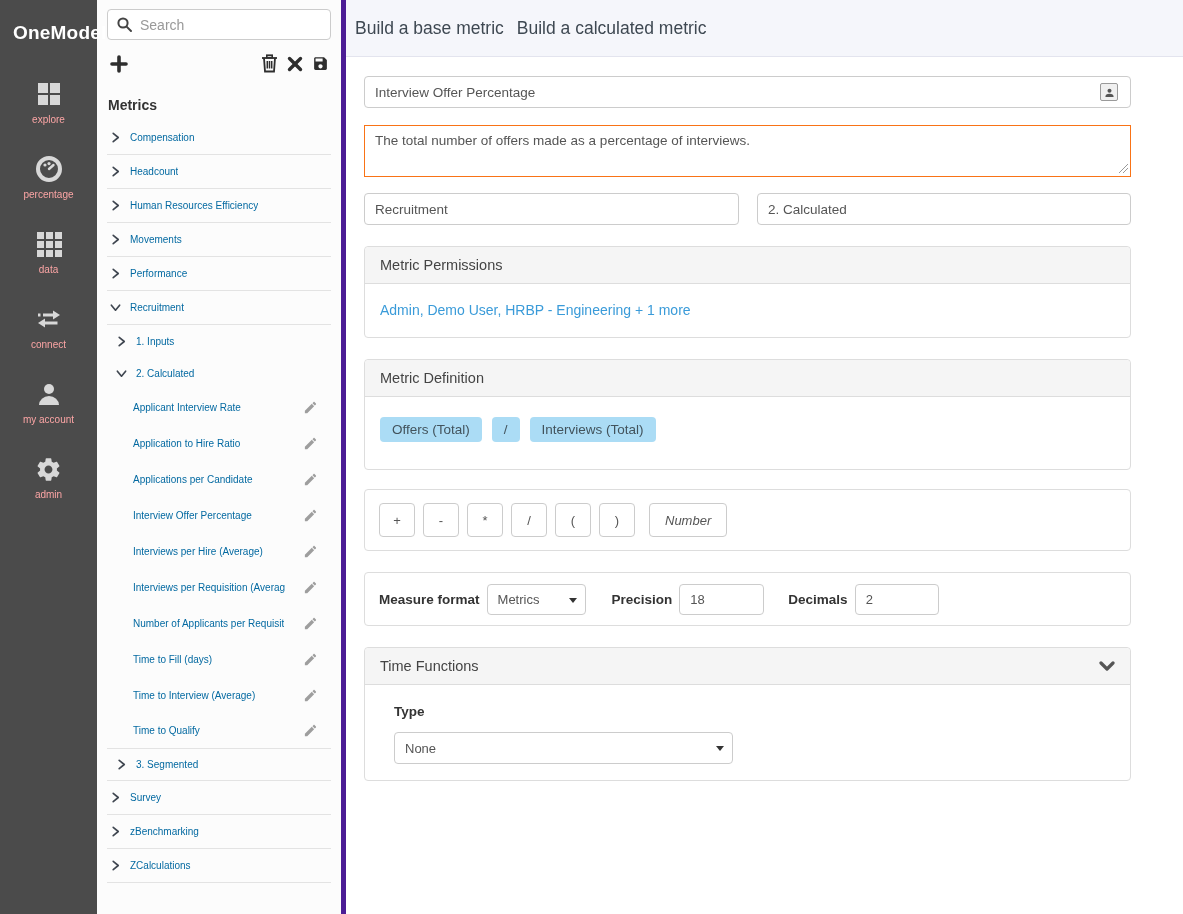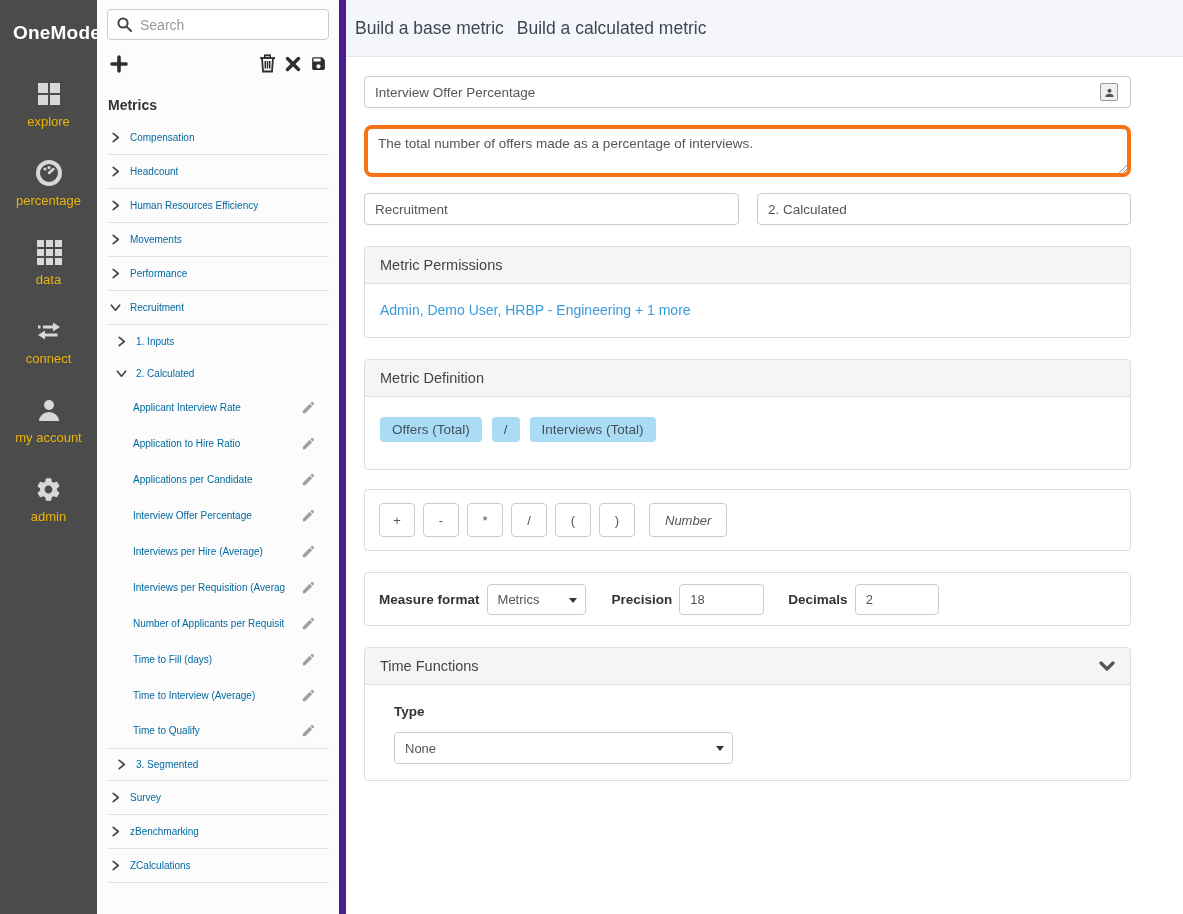--- a/index.html
+++ b/index.html
@@ -5,24 +5,24 @@
   * { margin:0; padding:0; box-sizing:border-box; }
   html,body { width:1183px; height:914px; }
   body { font-family:"Liberation Sans","DejaVu Sans",sans-serif; background:#fff; position:relative; overflow:hidden; }
 
   
   .rail { position:absolute; left:0; top:0; width:97px; height:914px; background:#4b4b4b; z-index:3; }
   .logo { color:#fff; font-size:19px; font-weight:bold; padding:22px 0 0 13px; letter-spacing:.2px; }
   .rail-nav { margin-top:36px; display:flex; flex-direction:column; gap:30px; }
   .rail-item { display:flex; flex-direction:column; align-items:center; gap:6px; cursor:pointer; }
   .rail-item .ric { height:28px; display:flex; align-items:center; justify-content:center; }
-  .rail-item .rlabel { color:#eab308; font-size:13px; }
+  .rail-item .rlabel { color:#fca5a5; font-size:10px; }
 
   
-  .sidebar { position:absolute; left:97px; top:0; width:249px; height:914px; background:#fcfcfc; border-right:7px solid #4c1d95; z-index:2; }
+  .sidebar { position:absolute; left:97px; top:0; width:249px; height:914px; background:#fcfcfc; border-right:5px solid #4c1d95; z-index:2; }
   .search-wrap { margin:9px 10px 0 10px; position:relative; }
   .search-input { width:100%; height:31px; border:1px solid #ccc; border-radius:4px; background:#fff; padding:0 8px 0 32px; font-size:14px; color:#555; font-family:inherit; outline:none; }
   .search-input::placeholder { color:#999; }
   .search-ic { position:absolute; left:9px; top:7px; }
   .side-toolbar { margin:14px 12px 0 13px; display:flex; align-items:center; }
   .tb-btn { cursor:pointer; display:inline-flex; }
   .tb-spacer { flex:1; }
   .tb-right { display:flex; gap:9px; align-items:center; }
   .side-section-title { font-size:14px; font-weight:bold; color:#333; margin:20px 0 8px 11px; }
   .tree { margin:0 10px; }
@@ -40,21 +40,21 @@
   .topbar { height:57px; background:#f5f6fb; border-bottom:1px solid #e3e4ee; display:flex; align-items:center; padding-left:9px; gap:13px; }
   .topbar .tab { font-size:17.5px; color:#3e4852; cursor:pointer; }
   .content { padding:19px 0 0 18px; }
   .form-col { width:767px; }
 
   .text-input { width:100%; height:32px; border:1px solid #ccc; border-radius:4px; background:#fff; padding:0 10px; font-size:13.5px; color:#555; font-family:inherit; outline:none; }
   .name-wrap { position:relative; }
   .name-wrap .text-input { padding-right:36px; }
   .autofill-badge { position:absolute; right:13px; top:7px; width:18px; height:18px; border:1px solid #9a9a9a; border-radius:2px; background:#f0f0f0; display:flex; align-items:center; justify-content:center; }
   .desc-wrap { position:relative; margin-top:17px; }
-  .desc-area { display:block; width:100%; height:52px; border:4px solid #f97316; border-radius:8px; padding:7px 10px; font-size:13.5px; color:#555; font-family:inherit; resize:none; outline:none; }
+  .desc-area { display:block; width:100%; height:52px; border:1px solid #f97316; border-radius:0; padding:7px 10px; font-size:13.5px; color:#555; font-family:inherit; resize:none; outline:none; }
   .resize-grip { position:absolute; right:3px; bottom:4px; width:9px; height:9px; pointer-events:none;
      background:linear-gradient(135deg, transparent 0 50%, #999 50% 55%, transparent 55% 70%, #999 70% 75%, transparent 75%); }
   .cat-row { display:flex; margin-top:16px; gap:18px; }
   .cat-row .text-input { width:375px; }
   .cat-row .text-input.second { width:374px; }
 
   .panel { margin-top:21px; border:1px solid #ddd; border-radius:4px; background:#fff; }
   .panel-header { background:#f5f5f5; border-bottom:1px solid #ddd; border-radius:4px 4px 0 0; padding:0 15px; height:37px; display:flex; align-items:center; font-size:14.5px; color:#444; }
   .panel-header .ph-chevron { margin-left:auto; display:inline-flex; cursor:pointer; }
   .panel-body { padding:15px; }

